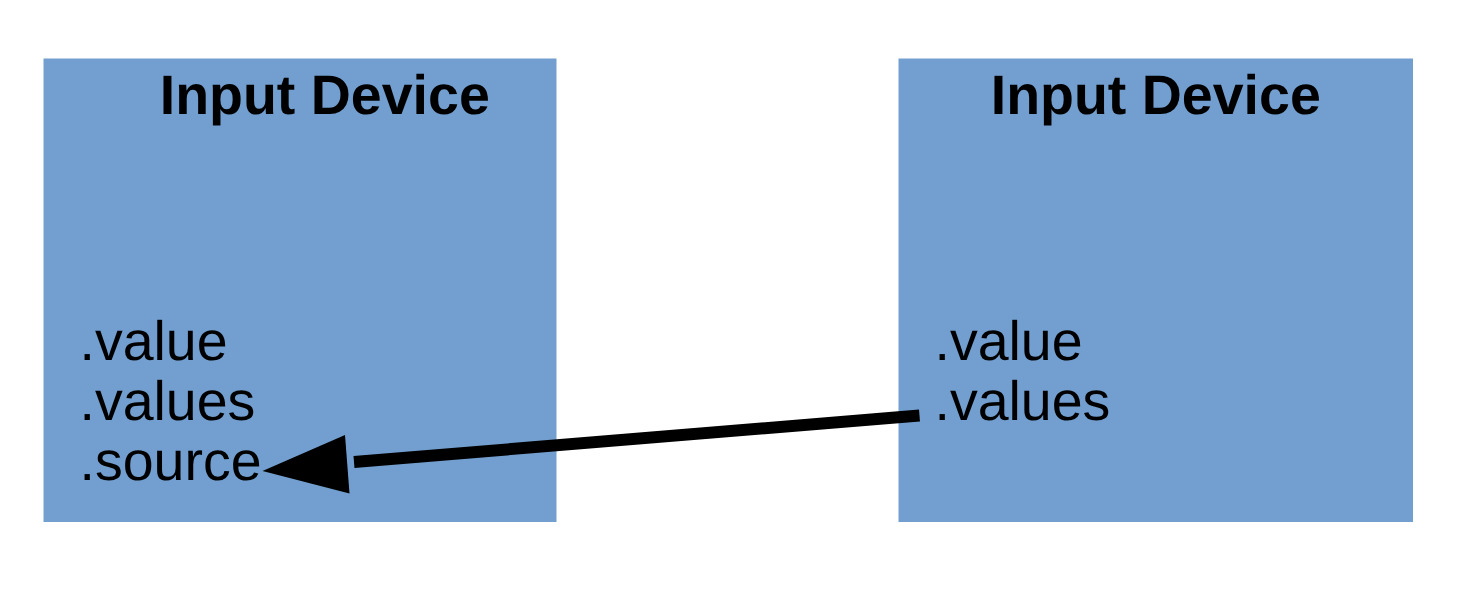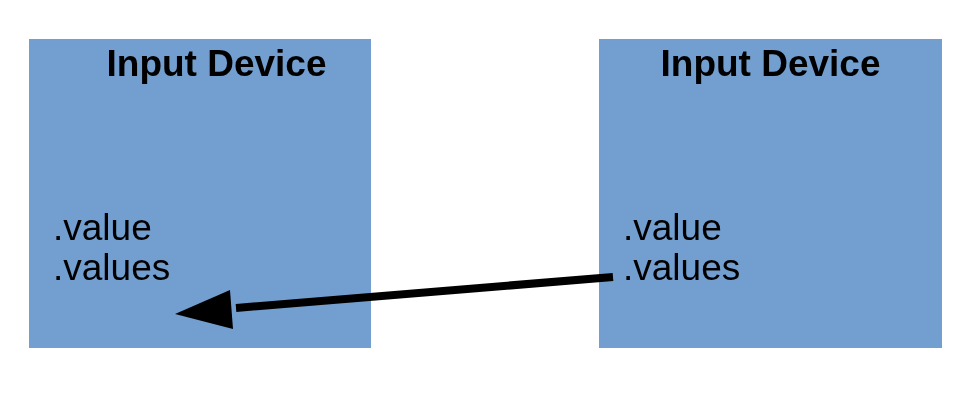--- a/index.html
+++ b/index.html
@@ -60,20 +60,21 @@
 </head>
 <body>
 
 <div class="canvas">
 
   <div class="device-box output">
     <div class="box-title">Input Device</div>
     <div class="prop-list">
       <div class="prop">.value</div>
       <div class="prop">.values</div>
+      <div class="prop">.source</div>
     </div>
   </div>
 
   <div class="device-box input">
     <div class="box-title">Input Device</div>
     <div class="prop-list">
       <div class="prop">.value</div>
       <div class="prop">.values</div>
     </div>
   </div>

